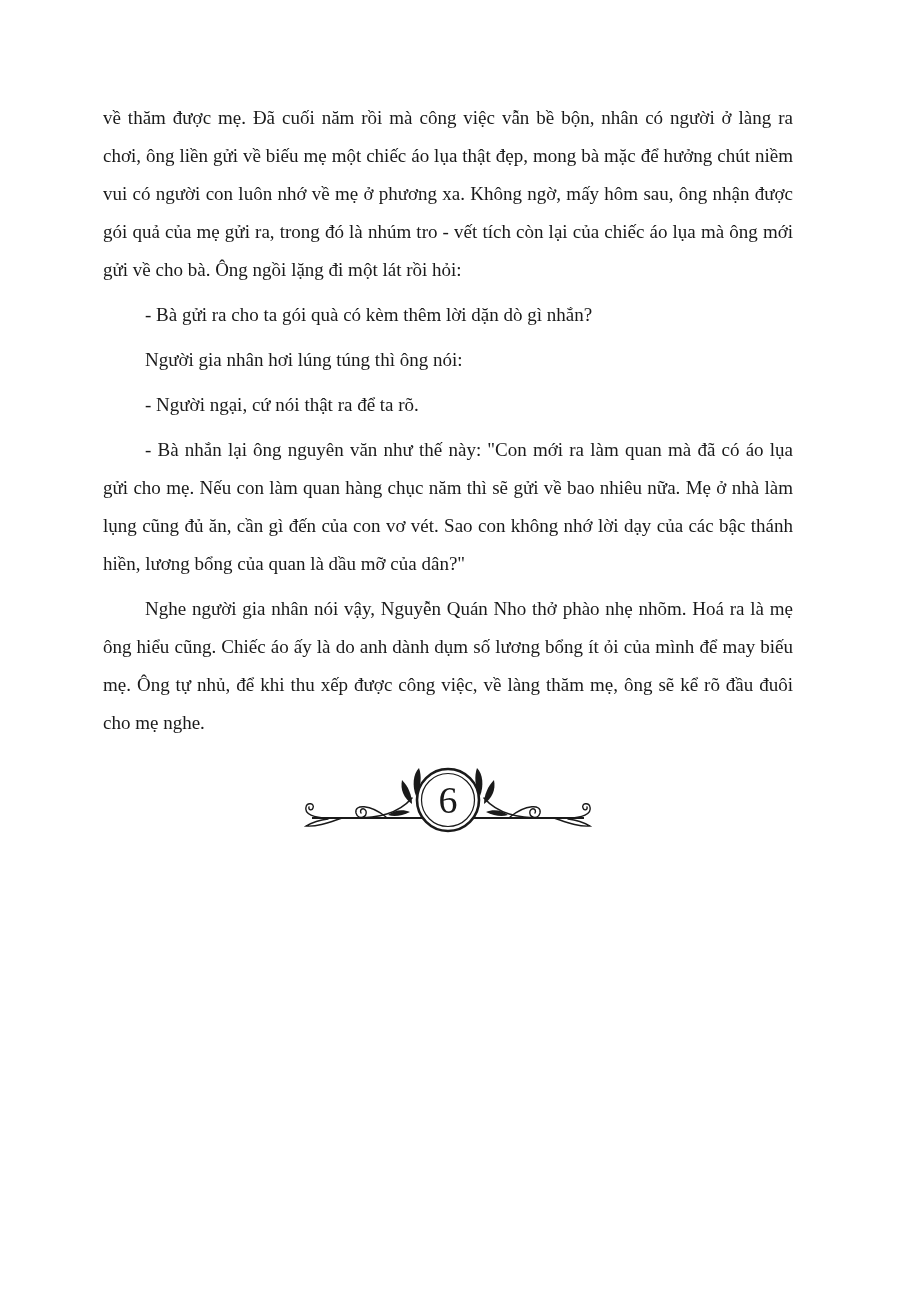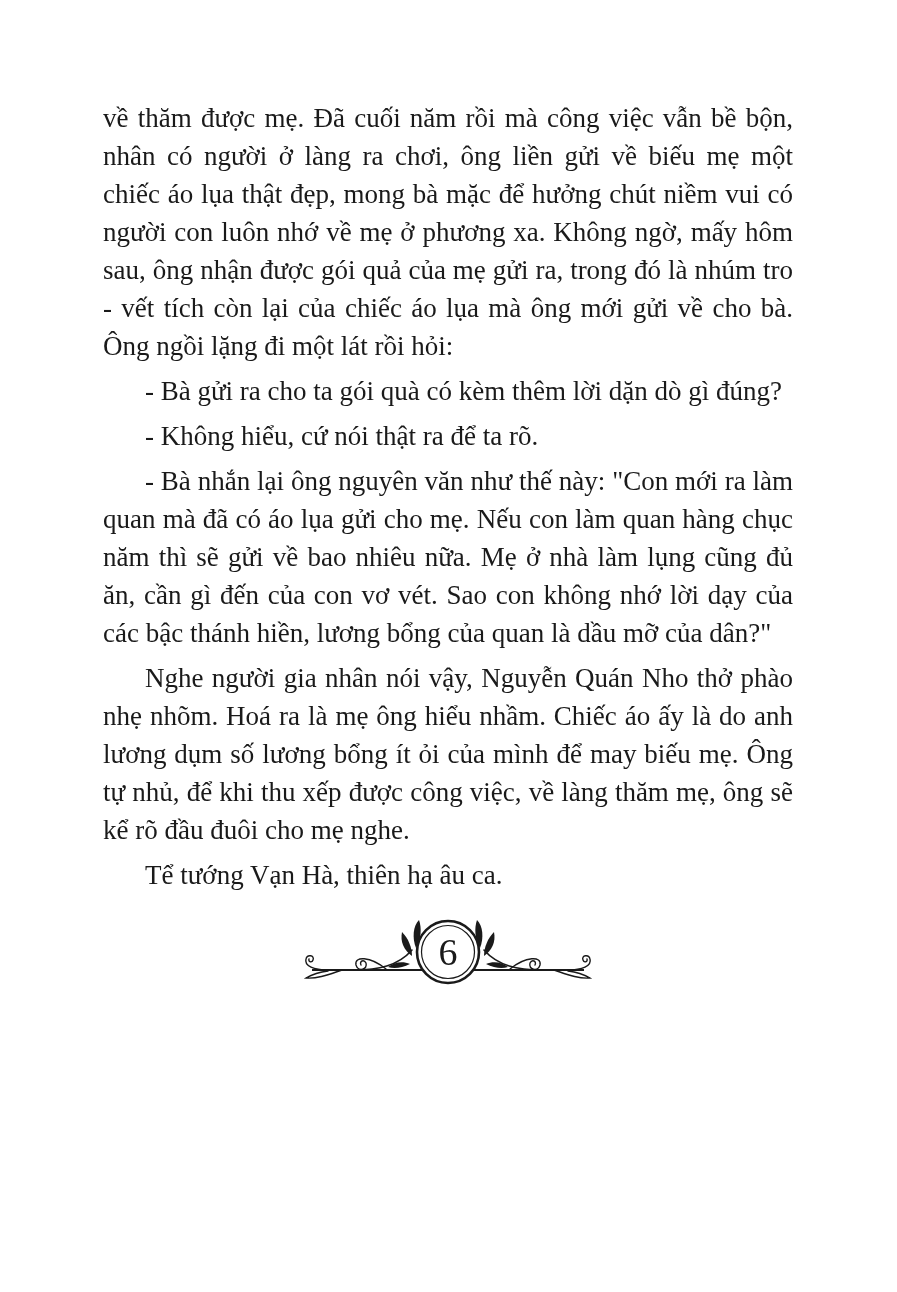--- a/index.html
+++ b/index.html
@@ -23,21 +23,21 @@
     font-family: "Liberation Serif", "DejaVu Serif", serif;
   }
   .text-block {
     position: absolute;
     top: 99px;
     left: 103px;
     width: 690px;
   }
   .para {
     margin: 0 0 7px 0;
-    font-size: 27px;
+    font-size: 19px;
     line-height: 38px;
     text-align: justify;
     color: #1a1a1a;
   }
   .para.indent {
     text-indent: 42px;
   }
   .footer {
     margin-top: 18px;
     width: 690px;
@@ -53,25 +53,25 @@
     font-family: "Liberation Serif", "DejaVu Serif", serif;
   }
 </style>
 </head>
 <body>
 
 <div class="page">
 
   <div class="text-block">
     <p class="para">về thăm được mẹ. Đã cuối năm rồi mà công việc vẫn bề bộn, nhân có người ở làng ra chơi, ông liền gửi về biếu mẹ một chiếc áo lụa thật đẹp, mong bà mặc để hưởng chút niềm vui có người con luôn nhớ về mẹ ở phương xa. Không ngờ, mấy hôm sau, ông nhận được gói quả của mẹ gửi ra, trong đó là nhúm tro - vết tích còn lại của chiếc áo lụa mà ông mới gửi về cho bà. Ông ngồi lặng đi một lát rồi hỏi:</p>
-    <p class="para indent">- Bà gửi ra cho ta gói quà có kèm thêm lời dặn dò gì đúng?</p>
-    <p class="para indent">- Không hiểu, cứ nói thật ra để ta rõ.</p>
+    <p class="para indent">- Bà gửi ra cho ta gói quà có kèm thêm lời dặn dò gì nhắn?</p>
+    <p class="para indent">Người gia nhân hơi lúng túng thì ông nói:</p>
+    <p class="para indent">- Người ngại, cứ nói thật ra để ta rõ.</p>
     <p class="para indent">- Bà nhắn lại ông nguyên văn như thế này: "Con mới ra làm quan mà đã có áo lụa gửi cho mẹ. Nếu con làm quan hàng chục năm thì sẽ gửi về bao nhiêu nữa. Mẹ ở nhà làm lụng cũng đủ ăn, cần gì đến của con vơ vét. Sao con không nhớ lời dạy của các bậc thánh hiền, lương bổng của quan là dầu mỡ của dân?"</p>
-    <p class="para indent">Nghe người gia nhân nói vậy, Nguyễn Quán Nho thở phào nhẹ nhõm. Hoá ra là mẹ ông hiểu nhầm. Chiếc áo ấy là do anh lương dụm số lương bổng ít ỏi của mình để may biếu mẹ. Ông tự nhủ, để khi thu xếp được công việc, về làng thăm mẹ, ông sẽ kể rõ đầu đuôi cho mẹ nghe.</p>
-    <p class="para indent">Tể tướng Vạn Hà, thiên hạ âu ca.</p>
+    <p class="para indent">Nghe người gia nhân nói vậy, Nguyễn Quán Nho thở phào nhẹ nhõm. Hoá ra là mẹ ông hiểu cũng. Chiếc áo ấy là do anh dành dụm số lương bổng ít ỏi của mình để may biếu mẹ. Ông tự nhủ, để khi thu xếp được công việc, về làng thăm mẹ, ông sẽ kể rõ đầu đuôi cho mẹ nghe.</p>
 
     <div class="footer">
       <svg class="ornament" viewBox="0 0 300 90" xmlns="http://www.w3.org/2000/svg">
         <defs>
           <g id="flo" stroke="#1a1a1a" fill="none" stroke-linecap="round">
 
             <path d="M 30 58 C 16 58 6 54 8 47 C 9 42 17 43 15 48 C 14 51 10 50 11 47" stroke-width="1.4"></path>
 
             <path d="M 44 58 C 32 62 20 67 8 66 C 15 62 22 60 30 59" stroke-width="1.4"></path>
 

